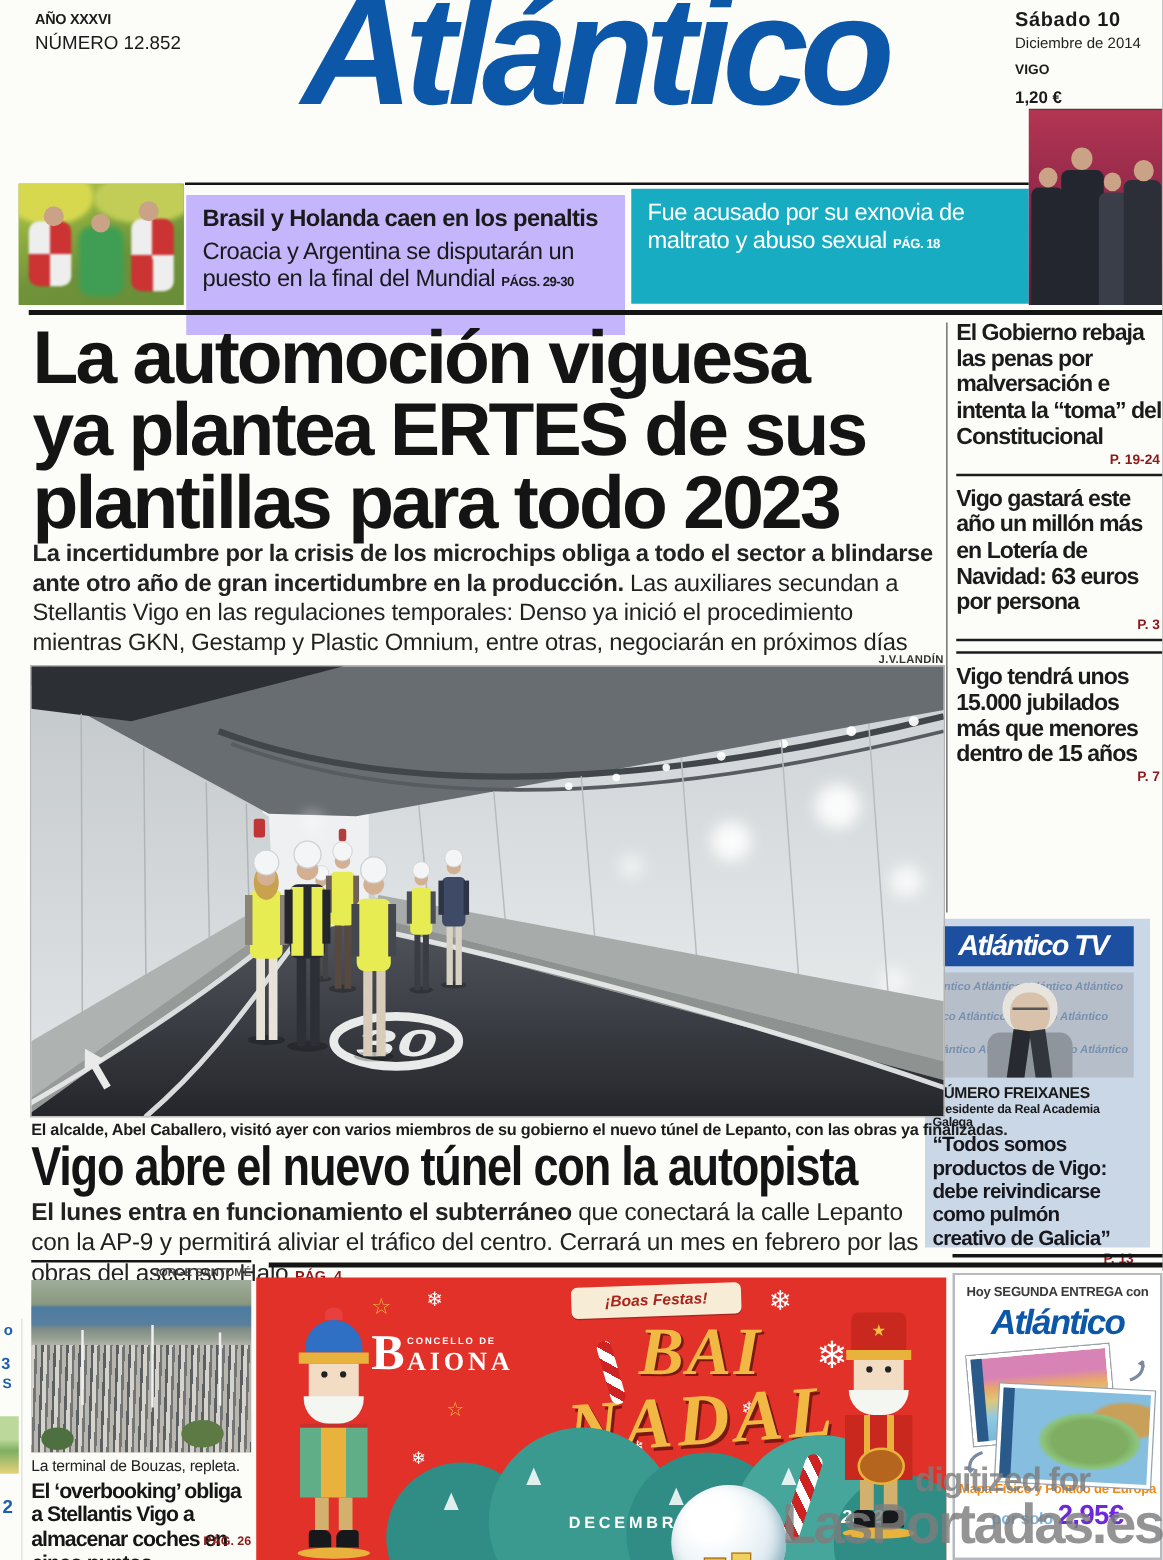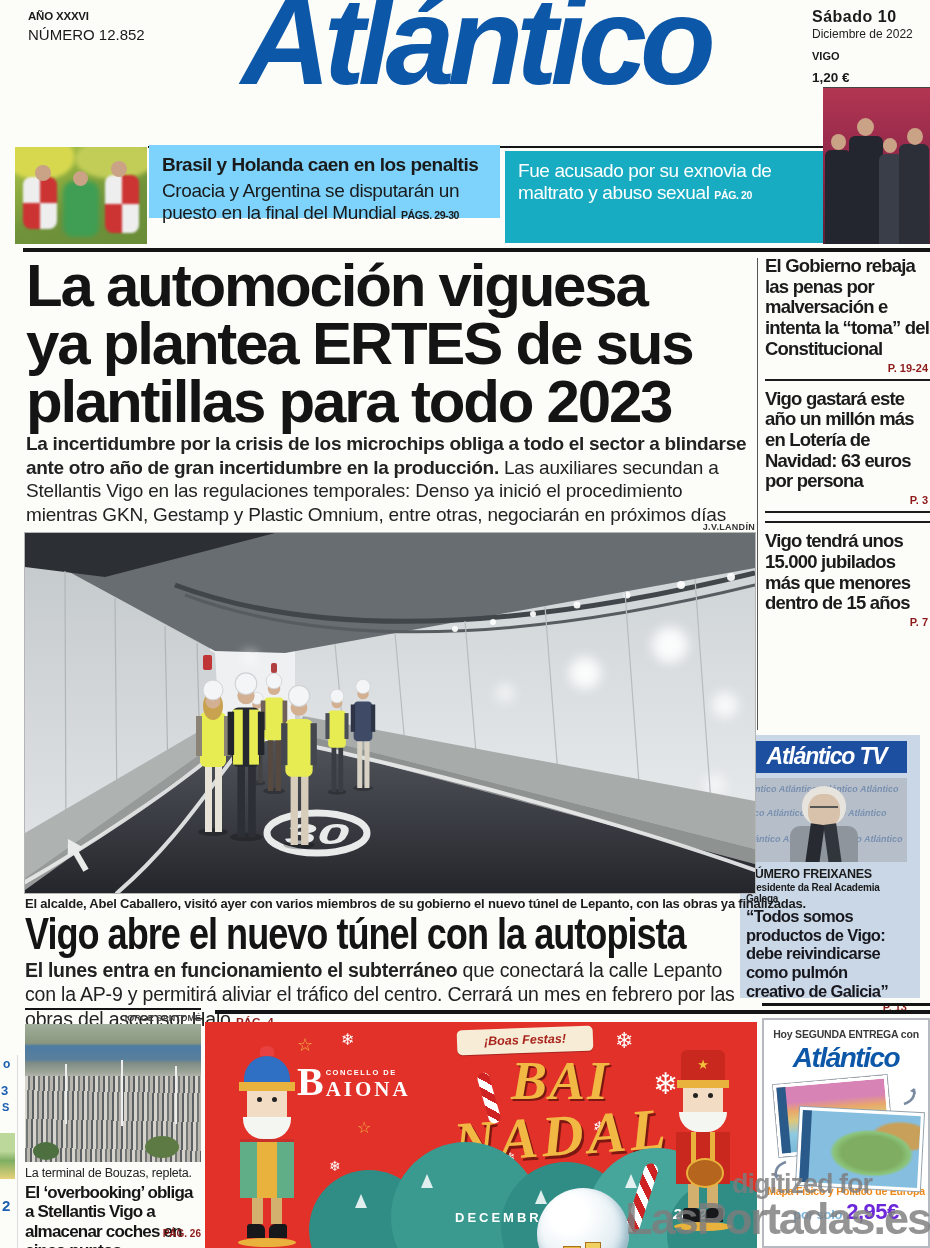--- a/index.html
+++ b/index.html
@@ -19,21 +19,21 @@
   .d-price{font-size:13.5px;font-weight:bold;margin-top:8px;}
 
   
   .rule{background:#141414;}
 
   
   .soccer{left:15px;top:147px;width:132px;height:97px;overflow:hidden;
           background:linear-gradient(160deg,#b9c94e 0%,#8fae3f 30%,#6f923a 60%,#54763033 100%),#6f923a;}
   .blob{position:absolute;border-radius:50%;filter:blur(2px);}
   .banner{padding:9px 13px 0 13px;box-sizing:border-box;}
-  .b-yellow{left:149px;top:145px;width:351px;height:73px;background:#7dd3fc;}
+  .b-yellow{left:149px;top:156px;width:351px;height:112px;background:#c4b5fd;}
   .b-cyan{left:505px;top:151px;width:318px;height:92px;background:#18acc2;color:#fff;}
   .b-title{font-size:19px;font-weight:bold;letter-spacing:-0.5px;margin-bottom:4px;}
   .b-sub{font-size:19px;line-height:1.16;letter-spacing:-0.4px;}
   .b-pg{font-size:10.5px;font-weight:bold;}
   .band{left:823px;top:87px;width:107px;height:156px;overflow:hidden;border-top:1px solid #444;
         background:linear-gradient(180deg,#b23652 0%,#93284a 45%,#5d1f33 100%);}
   .fig{position:absolute;background:#23262e;border-radius:6px 6px 0 0;}
   .head{position:absolute;border-radius:50%;background:#caa286;}
 
   
@@ -138,21 +138,21 @@
 </head>
 <body>
 
 <div class="paper">
 
   <div class="abs era">AÑO XXXVI</div>
   <div class="abs num">NÚMERO 12.852</div>
   <div class="abs logo">Atlántico</div>
   <div class="abs dateblk">
     <div class="d-day">Sábado 10</div>
-    <div class="d-month">Diciembre de 2022</div>
+    <div class="d-month">Diciembre de 2014</div>
     <div class="d-city">VIGO</div>
     <div class="d-price">1,20 €</div>
   </div>
 
   <div class="abs rule" style="left:148px;top:146px;width:675px;height:2px;"></div>
 
   <div class="abs soccer">
     <div class="blob" style="left:-10px;top:-12px;width:70px;height:45px;background:#d8d84f;"></div>
     <div class="blob" style="left:60px;top:-8px;width:80px;height:40px;background:#c2cd58;"></div>
     <div class="blob" style="left:8px;top:30px;width:34px;height:52px;background:repeating-conic-gradient(#c33 0 25%,#eee 0 50%);filter:blur(1px);border-radius:8px;"></div>
@@ -162,21 +162,21 @@
     <div class="head" style="left:58px;top:24px;width:15px;height:15px;"></div>
     <div class="head" style="left:96px;top:14px;width:16px;height:16px;"></div>
   </div>
 
   <div class="abs banner b-yellow">
     <div class="b-title">Brasil y Holanda caen en los penaltis</div>
     <div class="b-sub"><span>Croacia y Argentina se disputarán un puesto en la final del Mundial</span> <span class="b-pg">PÁGS. 29-30</span></div>
   </div>
 
   <div class="abs banner b-cyan">
-    <div class="b-sub"><span>Fue acusado por su exnovia de maltrato y abuso sexual</span> <span class="b-pg">PÁG. 20</span></div>
+    <div class="b-sub"><span>Fue acusado por su exnovia de maltrato y abuso sexual</span> <span class="b-pg">PÁG. 18</span></div>
   </div>
 
   <div class="abs band">
     <div class="fig" style="left:2px;top:62px;width:26px;height:94px;"></div>
     <div class="fig" style="left:26px;top:48px;width:34px;height:108px;"></div>
     <div class="fig" style="left:56px;top:66px;width:24px;height:90px;background:#3a3e48;"></div>
     <div class="fig" style="left:76px;top:56px;width:30px;height:100px;background:#2c2f38;"></div>
     <div class="head" style="left:8px;top:46px;width:15px;height:16px;"></div>
     <div class="head" style="left:34px;top:30px;width:17px;height:18px;"></div>
     <div class="head" style="left:60px;top:50px;width:14px;height:15px;"></div>

